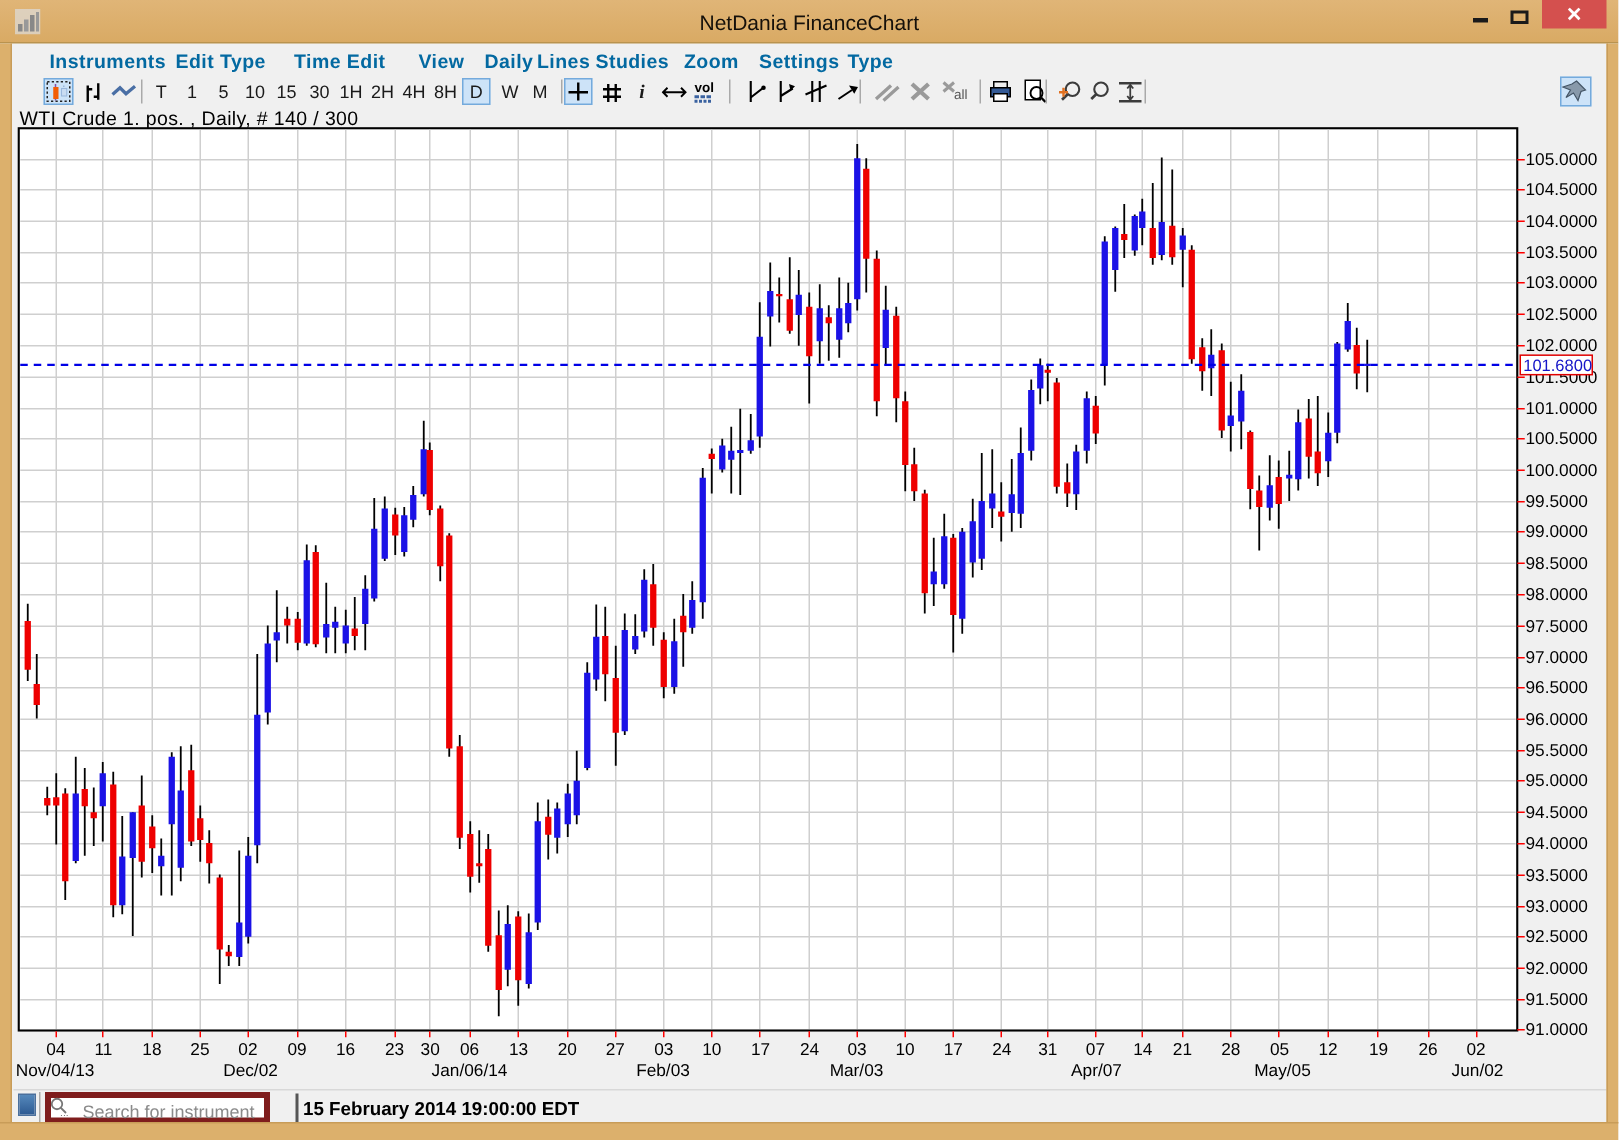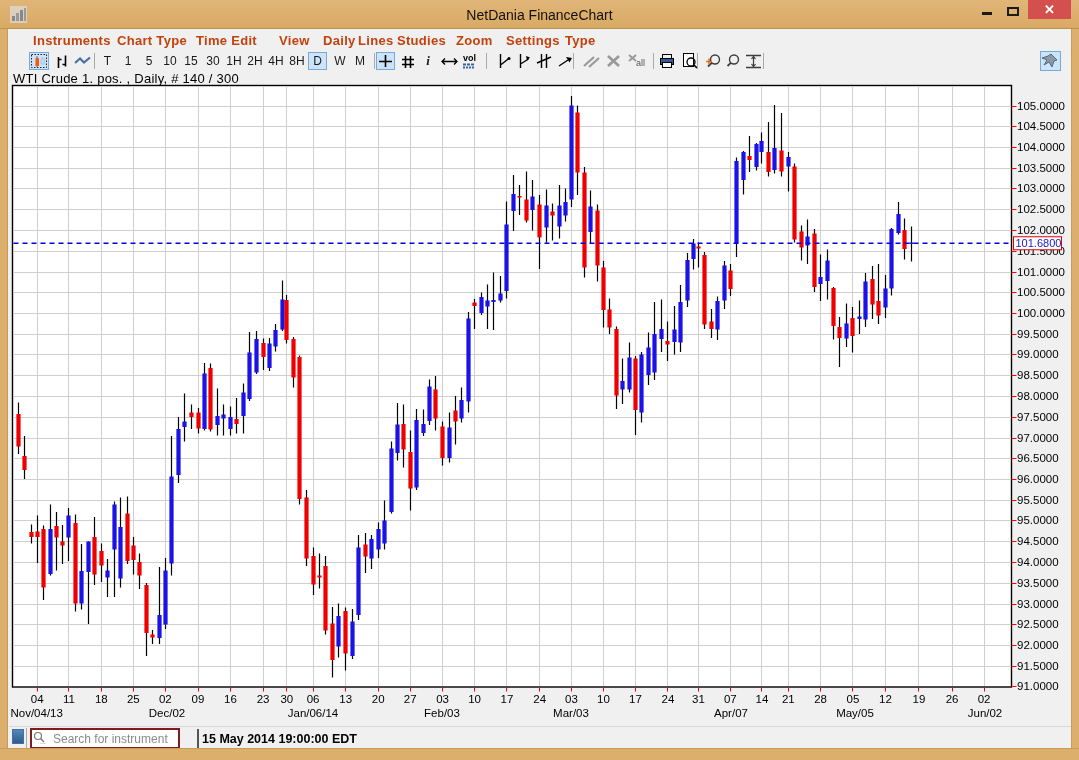--- a/index.html
+++ b/index.html
@@ -10,32 +10,32 @@
 #titlebar { left:0; top:0; width:1079px; height:29px; background:linear-gradient(#e0b577,#d9aa64); border-bottom:1px solid #b9934f; }
 #bleft { left:0; top:29px; width:8px; height:720px; background:#dcb06c; border-right:1px solid #c89c58;}
 #bright { left:1071px; top:29px; width:8px; height:720px; background:#dcb06c; border-left:1px solid #c89c58;}
 #bbottom { left:0; top:748px; width:1079px; height:12px; background:#dcb06c; border-top:1px solid #c89c58;}
 #titletext { left:0; top:7px; width:1079px; text-align:center; font-size:14px; color:#15100a; }
 #minbtn { left:982px; top:12px; width:10px; height:3px; background:#1a1a1a; }
 #maxbtn { left:1007px; top:7px; width:12px; height:9px; border:2px solid #1a1a1a; }
 #closebtn { left:1028px; top:0px; width:43px; height:19px; background:#d4504e; color:#fff; text-align:center; font-size:13px; line-height:19px; font-weight:bold;}
 
 #menubar { left:9px; top:30px; width:1062px; height:21px; background:#f0f0f0; }
-.mi { position:absolute; top:3px; font-size:13px; font-weight:bold; color:#c2410c; letter-spacing:0.3px; }
+.mi { position:absolute; top:3px; font-size:13px; font-weight:bold; color:#0369a1; letter-spacing:0.3px; }
 
 #toolbar { left:9px; top:51px; width:1062px; height:21px; background:#f0f0f0; }
 .tb { position:absolute; font-size:12px; color:#1a1a1a; text-align:center; }
 .sel { background:#cde3f8; border:1px solid #74aadc; }
 .sep { position:absolute; width:1px; height:16px; top:2px; background:#a9a9a9; }
 #charttitle { left:13px; top:71px; font-size:13px; letter-spacing:0.25px; color:#000000; }
 
 #statusbar { left:9px; top:726px; width:1062px; height:22px; background:#f0f0f0; border-top:1px solid #d8d8d8;}
 #bluesq { left:12px; top:729px; width:12px; height:15px; background:linear-gradient(#5588bb,#2d5a92); border:1px solid #4a6f9c; }
 #sqsep { left:26px; top:728px; width:1px; height:20px; background:#aaa; }
-#searchbox { left:30px; top:728px; width:150px; height:21px; background:#fff; border:2px solid #7f1d1d; font-size:12px; color:#8a8a8a; padding-left:21px; line-height:19px;}
+#searchbox { left:30px; top:728px; width:150px; height:21px; background:#fff; border:4px solid #7f1d1d; font-size:12px; color:#8a8a8a; padding-left:21px; line-height:19px;}
 #sep1 { left:197px; top:729px; width:2px; height:19px; background:#555; }
 #datetime { left:202px; top:732px; font-size:12.5px; font-weight:bold; color:#000; }
 </style>
 </head>
 <body>
 <svg width="1079" height="760" style="position:absolute;left:0;top:0" font-family="Liberation Sans, sans-serif">
     <rect x="12.5" y="85.5" width="999" height="601.5" fill="#ffffff" stroke="#000" stroke-width="1.4"></rect>
     <path d="M13.5 666.5H1010.5M13.5 645.5H1010.5M13.5 624.5H1010.5M13.5 604.5H1010.5M13.5 583.5H1010.5M13.5 562.5H1010.5M13.5 541.5H1010.5M13.5 520.5H1010.5M13.5 500.5H1010.5M13.5 479.5H1010.5M13.5 458.5H1010.5M13.5 438.5H1010.5M13.5 417.5H1010.5M13.5 396.5H1010.5M13.5 375.5H1010.5M13.5 354.5H1010.5M13.5 334.5H1010.5M13.5 313.5H1010.5M13.5 292.5H1010.5M13.5 272.5H1010.5M13.5 251.5H1010.5M13.5 230.5H1010.5M13.5 209.5H1010.5M13.5 188.5H1010.5M13.5 168.5H1010.5M13.5 147.5H1010.5M13.5 126.5H1010.5M13.5 106.5H1010.5" stroke="#cfcfcf" stroke-width="1" fill="none"></path>
     <path d="M37.5 86.5V686M68.5 86.5V686M101.5 86.5V686M133.5 86.5V686M165.5 86.5V686M198.5 86.5V686M230.5 86.5V686M263.5 86.5V686M286.5 86.5V686M313.5 86.5V686M345.5 86.5V686M378.5 86.5V686M410.5 86.5V686M442.5 86.5V686M474.5 86.5V686M506.5 86.5V686M539.5 86.5V686M571.5 86.5V686M603.5 86.5V686M635.5 86.5V686M667.5 86.5V686M698.5 86.5V686M730.5 86.5V686M761.5 86.5V686M788.5 86.5V686M820.5 86.5V686M852.5 86.5V686M885.5 86.5V686M918.5 86.5V686M952.5 86.5V686M984.5 86.5V686" stroke="#cfcfcf" stroke-width="1" fill="none"></path>
     <path d="M18.5 402.5V454M24.5 436V479M31.5 524.5V543.5M37.5 515.5V563M43.5 525.5V600M50.5 504.5V575.5M56.5 512V570.5M62.5 525V564M68.5 508V561M75.5 514.5V611.5M81.5 544V609.5M88.5 541.5V624M94.5 517V585M101.5 543.5V582M107.5 559V597M114.5 501.5V597M120.5 497.5V587.5M127.5 496.5V564M133.5 537V574.5M139.5 553.5V589M146.5 583V656M152.5 630V644M159.5 567V644M165.5 558V629M171.5 436V575.5M178.5 417V483M184.5 393.5V441.5M191.5 404.5V429M198.5 408V433.5M204.5 363V430.5M210.5 363.5V431.5M217.5 388.5V435.5M223.5 404.5V435.5M230.5 406.5V435.5M236.5 398V433.5M243.5 383.5V433.5M249.5 332V401M256.5 331V374M263.5 338.5V370M269.5 338V371M275.5 324V351.5M282.5 280.5V331M286.5 295V343.5M293.5 337V387.5M299.5 355.5V504.5M306.5 490V566M313.5 547.5V595M319.5 553.5V588.5M325.5 556V634.5M332.5 607V677.5M338.5 603.5V657.5M345.5 607.5V670.5M352.5 609V659M358.5 535V620M365.5 533V573M371.5 535V569M378.5 522.5V558M384.5 500.5V549.5M391.5 441.5V513.5M397.5 403V460.5M403.5 404.5V467.5M410.5 430.5V510.5M416.5 409V490M423.5 409.5V436M429.5 379.5V425M435.5 376V430.5M442.5 421.5V465.5M449.5 412.5V462.5M455.5 396V444.5M461.5 387.5V422.5M468.5 312V412.5M474.5 299V329M481.5 292.5V315M487.5 284.5V329M493.5 272.5V330M500.5 276V302.5M506.5 201.5V298.5M513.5 175V231M519.5 185V215M526.5 171.5V222.5M532.5 180V230.5M539.5 195V269M546.5 189.5V242.5M552.5 203.5V240.5M559.5 185V238.5M565.5 188.5V221.5M571.5 96V207M577.5 105.5V195M584.5 167V277.5M590.5 190.5V243.5M597.5 204.5V281.5M603.5 261V327.5M609.5 298.5V334M616.5 326.5V409M622.5 358.5V404M629.5 342.5V392.5M635.5 356V435M641.5 352V422.5M648.5 332.5V385M654.5 302V380M661.5 299.5V352M667.5 321.5V361M674.5 306V354.5M680.5 285V352M687.5 253V307M693.5 239V269.5M698.5 242.5V267.5M704.5 252V329M711.5 309V338M717.5 296.5V340M724.5 261V309M730.5 264V296M736.5 157.5V257M743.5 151V194.5M749.5 136V172M756.5 143V170.5M761.5 132.5V163.5M768.5 122V176.5M774.5 105V173.5M781.5 113V176.5M788.5 152V191.5M794.5 163.5V242.5M801.5 225.5V260.5M807.5 219.5V264M814.5 229V292M820.5 254.5V301M827.5 249.5V299.5M833.5 287V339.5M839.5 317V367M846.5 303.5V347M852.5 307V352.5M859.5 300.5V334M865.5 273V327M872.5 266V319M878.5 264V324M885.5 275V318M891.5 228V295.5M898.5 202V234.5M904.5 218.5V259.5M911.5 226.5V261.5" stroke="#000" stroke-width="1.2" fill="none"></path>
@@ -262,21 +262,21 @@
       <rect x="10" y="4" width="3" height="11" fill="#888"></rect>
       <rect x="14" y="2" width="2" height="13" fill="#999"></rect>
     </svg>
 </div>
 <div class="abs" id="titletext">NetDania FinanceChart</div>
 <div class="abs" id="minbtn"></div>
 <div class="abs" id="maxbtn"></div>
 <div class="abs" id="closebtn">✕</div>
 <div class="abs" id="menubar">
 <span class="mi" style="left:24px;">Instruments</span>
-<span class="mi" style="left:108px;">Chart Type</span>
+<span class="mi" style="left:108px;">Edit Type</span>
 <span class="mi" style="left:187px;">Time Edit</span>
 <span class="mi" style="left:270px;">View</span>
 <span class="mi" style="left:314px;">Daily</span>
 <span class="mi" style="left:349px;">Lines</span>
 <span class="mi" style="left:388px;">Studies</span>
 <span class="mi" style="left:447px;">Zoom</span>
 <span class="mi" style="left:497px;">Settings</span>
 <span class="mi" style="left:556px;">Type</span>
 </div>
 <div class="abs" id="toolbar">
@@ -388,16 +388,16 @@
 <div class="abs" id="statusbar"></div>
 <div class="abs" id="bluesq"></div>
 <div class="abs" id="sqsep"></div>
 <div class="abs" id="searchbox">Search for instrument</div>
 <svg class="abs" style="left:32px;top:731px" width="16" height="14">
     <circle cx="6" cy="5" r="3.5" fill="none" stroke="#777" stroke-width="1.2"></circle>
     <line x1="8.5" y1="7.5" x2="12" y2="11" stroke="#777" stroke-width="1.2"></line>
     <text x="8" y="13" font-size="7" fill="#777">...</text>
   </svg>
 <div class="abs" id="sep1"></div>
-<div class="abs" id="datetime">15 May 2014 19:00:00 EDT</div>
+<div class="abs" id="datetime">15 February 2014 19:00:00 EDT</div>
 <div class="abs" id="bleft"></div>
 <div class="abs" id="bright"></div>
 <div class="abs" id="bbottom"></div>
 
 </body></html>

